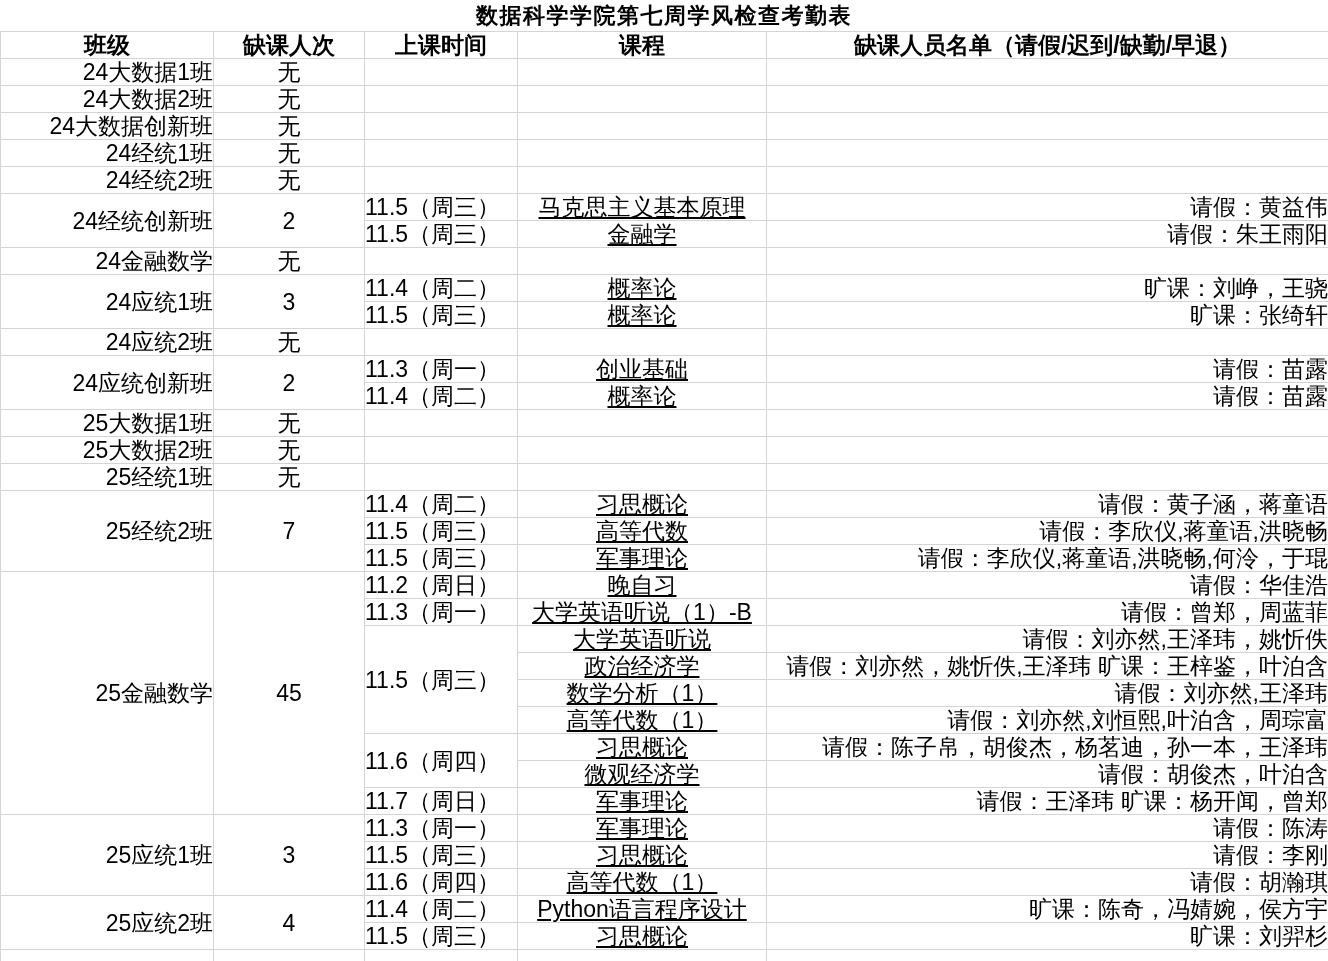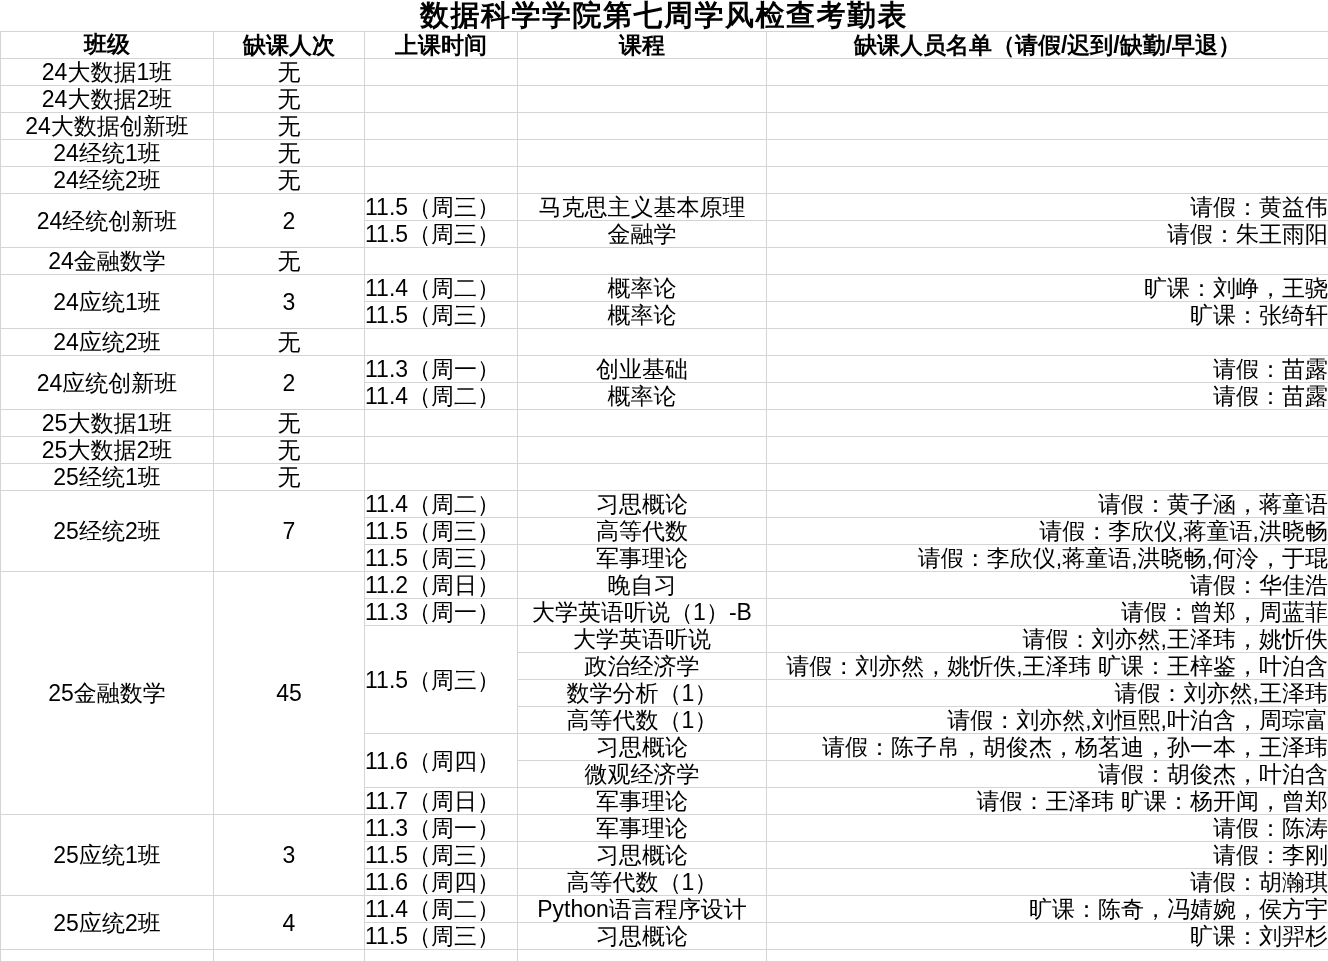--- a/index.html
+++ b/index.html
@@ -7,21 +7,21 @@
     width: 1328px; height: 961px;
     background: #ffffff;
     font-family: "Liberation Sans", "DejaVu Sans", sans-serif;
     color: #000000;
     overflow: hidden;
   }
   .sheet-title {
     width: 1328px; height: 31px;
     text-align: center;
     font-weight: bold;
-    font-size: 29px;
+    font-size: 22px;
     line-height: 31px;
     letter-spacing: 1.5px;
     white-space: nowrap;
   }
   table.att {
     border-collapse: collapse;
     table-layout: fixed;
     width: 1328px;
   }
   table.att td, table.att th {
@@ -34,26 +34,26 @@
     vertical-align: middle;
     line-height: 26px;
   }
   table.att th {
     font-weight: bold;
     height: 26px;
     text-align: center;
   }
   tr.data-row { height: 27px; }
   tr.partial-row { height: 12px; }
-  td.cell-class { text-align: center; font-weight: bold; border-left: none; }
-  th.h-first { border-left: none; font-family: Liberation Serif, serif; }
+  td.cell-class { text-align: right; font-weight: bold; border-left: none; }
+  th.h-first { border-left: none; }
   th.h-last  { border-right: none; }
   td.cell-count  { text-align: center; }
   td.cell-time   { }
-  td.cell-course { text-align: center; }
+  td.cell-course { text-align: center; text-decoration: underline; }
   td.cell-names  { text-align: right; padding-left: 7px; border-right: none; }
 </style>
 </head>
 <body>
 
 <div class="sheet-title">数据科学学院第七周学风检查考勤表</div>
 
 <table class="att">
   <colgroup>
     <col style="width:213px">

